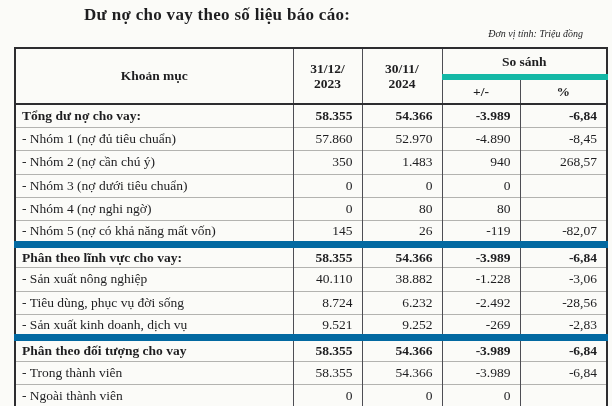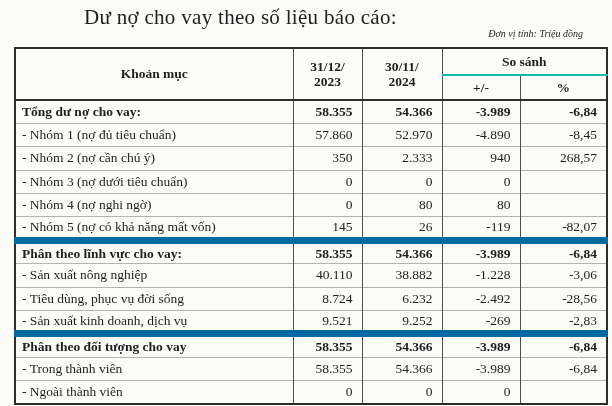--- a/index.html
+++ b/index.html
@@ -9,22 +9,22 @@
     height: 406px;
     background: #fbfbf8;
     font-family: "Liberation Serif", serif;
     color: #1e1e20;
     overflow: hidden;
   }
   .title {
     position: absolute;
     left: 84px;
     top: 5px;
-    font-size: 21px;
-    font-weight: normal;
+    font-size: 17px;
+    font-weight: bold;
     letter-spacing: 0.3px;
     white-space: nowrap;
   }
   .unit-note {
     position: absolute;
     right: 29px;
     top: 28px;
     font-style: italic;
     font-size: 10px;
     white-space: nowrap;
@@ -55,21 +55,21 @@
     font-weight: bold;
     text-align: center;
     padding: 0;
     font-size: 13.5px;
     line-height: 1.12;
   }
   thead tr.h-top th { height: 25px; }
   thead tr.h-bot th { height: 23px; }
   thead th.first-col { border-left: none; }
   thead { border-bottom: 2px solid #2d2d30; }
-  th.compare-head { border-bottom: 2px solid #14b8a6; }
+  th.compare-head { border-bottom: 6px solid #14b8a6; }
   .stacked span { display: block; }
 
   tbody tr { height: 23.4px; }
   tbody td {
     border-left: 1px solid #4e4e54;
     border-top: 1px solid #b3b3b0;
   }
   tbody td:first-child { border-left: none; margin-top: 36px; }
   tbody tr:first-child td { border-top: none; }
   tbody tr.section td { border-top: 7px solid #0369a1; }
@@ -135,21 +135,21 @@
       <tr>
         <td class="label">- Nhóm 1 (nợ đủ tiêu chuẩn)</td>
         <td class="num">57.860</td>
         <td class="num">52.970</td>
         <td class="num">-4.890</td>
         <td class="num">-8,45</td>
       </tr>
       <tr>
         <td class="label">- Nhóm 2 (nợ cần chú ý)</td>
         <td class="num">350</td>
-        <td class="num">2.333</td>
+        <td class="num">1.483</td>
         <td class="num">940</td>
         <td class="num">268,57</td>
       </tr>
       <tr>
         <td class="label">- Nhóm 3 (nợ dưới tiêu chuẩn)</td>
         <td class="num">0</td>
         <td class="num">0</td>
         <td class="num">0</td>
         <td class="num"></td>
       </tr>

